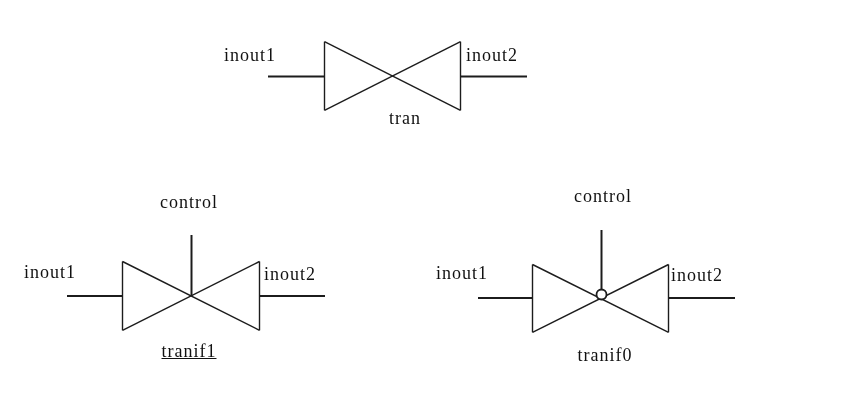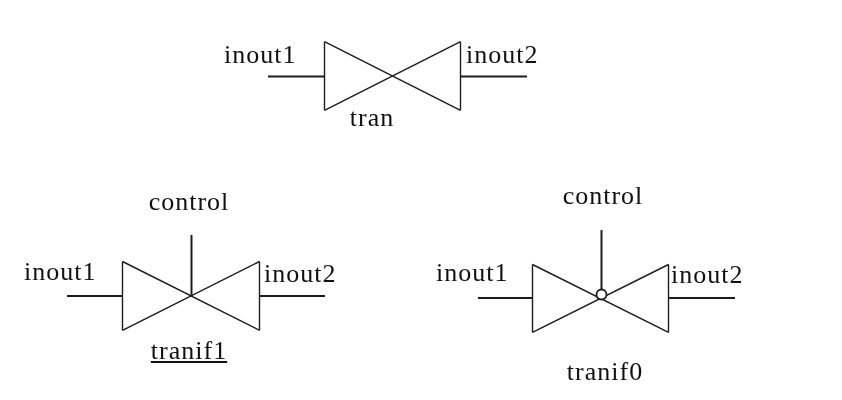--- a/index.html
+++ b/index.html
@@ -15,21 +15,21 @@
       font-family: "Liberation Serif", "DejaVu Serif", serif;
       color: #111111;
       overflow: hidden;
     }
     .sym-svg {
       position: absolute;
       overflow: visible;
     }
     .pin-label, .sym-label {
       position: absolute;
-      font-size: 26px;
+      font-size: 18px;
       line-height: 26px;
       white-space: nowrap;
       letter-spacing: 1px;
     }
     .centered {
       transform: translateX(-50%);
     }
     svg line, svg circle {
       stroke: #1c1c1c;
     }
@@ -43,21 +43,21 @@
     <svg class="sym-svg" style="left:268px; top:41px;" width="259" height="70">
       <line x1="0" y1="35.5" x2="56.5" y2="35.5" stroke-width="2"></line>
       <line x1="192.5" y1="35.5" x2="259" y2="35.5" stroke-width="2"></line>
       <line x1="56.5" y1="0.7" x2="56.5" y2="69.3" stroke-width="1.4"></line>
       <line x1="192.5" y1="0.7" x2="192.5" y2="69.3" stroke-width="1.4"></line>
       <line x1="56.5" y1="0.7" x2="192.5" y2="69.3" stroke-width="1.4"></line>
       <line x1="56.5" y1="69.3" x2="192.5" y2="0.7" stroke-width="1.4"></line>
     </svg>
     <div class="pin-label" style="left:224px; top:42px;">inout1</div>
     <div class="pin-label" style="left:466px; top:42px;">inout2</div>
-    <div class="sym-label centered" style="left:372px; top:105px;">tran</div>
+    <div class="sym-label centered" style="left:405px; top:105px;">tran</div>
   </div>
 
   <div>
     <svg class="sym-svg" style="left:67px; top:235px;" width="258" height="96">
       <line x1="124.5" y1="0" x2="124.5" y2="61" stroke-width="2"></line>
       <line x1="0" y1="61" x2="55.5" y2="61" stroke-width="2"></line>
       <line x1="192.5" y1="61" x2="258" y2="61" stroke-width="2"></line>
       <line x1="55.5" y1="26.5" x2="55.5" y2="95.3" stroke-width="1.4"></line>
       <line x1="192.5" y1="26.5" x2="192.5" y2="95.3" stroke-width="1.4"></line>
       <line x1="55.5" y1="26.5" x2="192.5" y2="95.3" stroke-width="1.4"></line>
@@ -76,16 +76,16 @@
       <line x1="190.5" y1="68" x2="257" y2="68" stroke-width="2"></line>
       <line x1="54.5" y1="34.5" x2="54.5" y2="102.3" stroke-width="1.4"></line>
       <line x1="190.5" y1="34.5" x2="190.5" y2="102.3" stroke-width="1.4"></line>
       <line x1="54.5" y1="34.5" x2="190.5" y2="102.3" stroke-width="1.4"></line>
       <line x1="54.5" y1="102.3" x2="190.5" y2="34.5" stroke-width="1.4"></line>
       <circle cx="123.5" cy="64.5" r="5" fill="#ffffff" stroke-width="1.8"></circle>
     </svg>
     <div class="pin-label centered" style="left:603px; top:183px;">control</div>
     <div class="pin-label" style="left:436px; top:260px;">inout1</div>
     <div class="pin-label" style="left:671px; top:262px;">inout2</div>
-    <div class="sym-label centered" style="left:605px; top:342px;margin-top:17px;">tranif0</div>
+    <div class="sym-label centered" style="left:605px; top:342px;">tranif0</div>
   </div>
 
 </div>
 
 </body></html>

